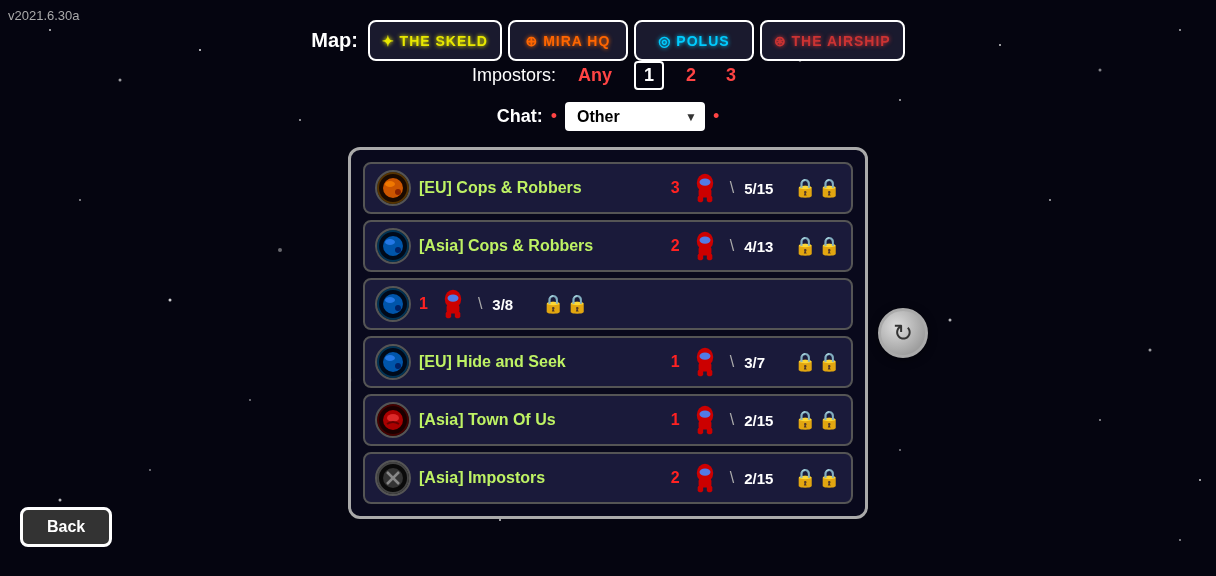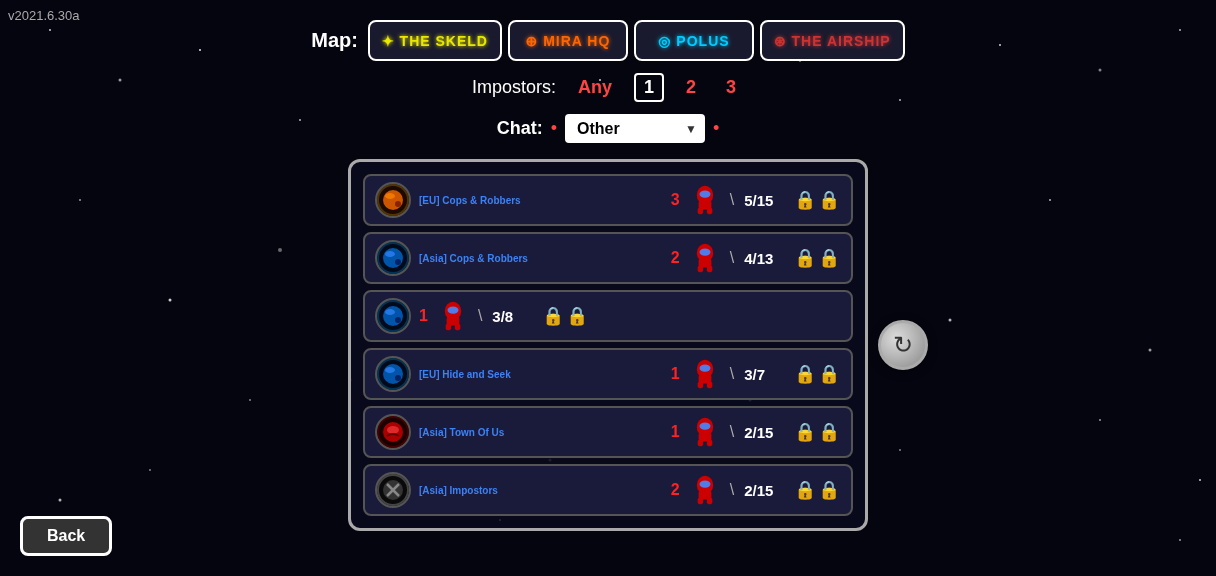--- a/index.html
+++ b/index.html
@@ -31,21 +31,20 @@
       justify-content: flex-start;
       padding-top: 20px;
       z-index: 10;
     }
 
     
     .map-row {
       display: flex;
       align-items: center;
       gap: 10px;
-      margin-bottom: 12px;
     }
 
     .map-label {
       color: #fff;
       font-size: 20px;
       font-weight: bold;
       font-family: 'Arial Black', sans-serif;
     }
 
     .map-buttons {
@@ -197,22 +196,22 @@
       border: 2px solid #555;
       background: radial-gradient(circle at 35% 35%, #444, #111);
       display: flex;
       align-items: center;
       justify-content: center;
       flex-shrink: 0;
       overflow: hidden;
     }
 
     .game-name {
-      color: #3b82f6;
-      font-size: 10px;
+      color: #bef264;
+      font-size: 16px;
       font-weight: bold;
       flex: 1;
       font-family: 'Arial', sans-serif;
     }
 
     .impostor-count {
       color: #ff2222;
       font-size: 16px;
       font-weight: bold;
       margin-right: 2px;
@@ -262,21 +261,21 @@
       align-items: center;
       justify-content: center;
       font-size: 24px;
       color: #333;
       box-shadow: 0 2px 8px rgba(0,0,0,0.5);
     }
 
     
     .back-btn {
       position: absolute;
-      bottom: 20px;
+      bottom: 29px;
       left: 20px;
       background: #333;
       color: #fff;
       border: 3px solid #fff;
       border-radius: 8px;
       padding: 8px 24px;
       font-size: 16px;
       font-weight: bold;
       cursor: pointer;
       font-family: 'Arial Black', sans-serif;

